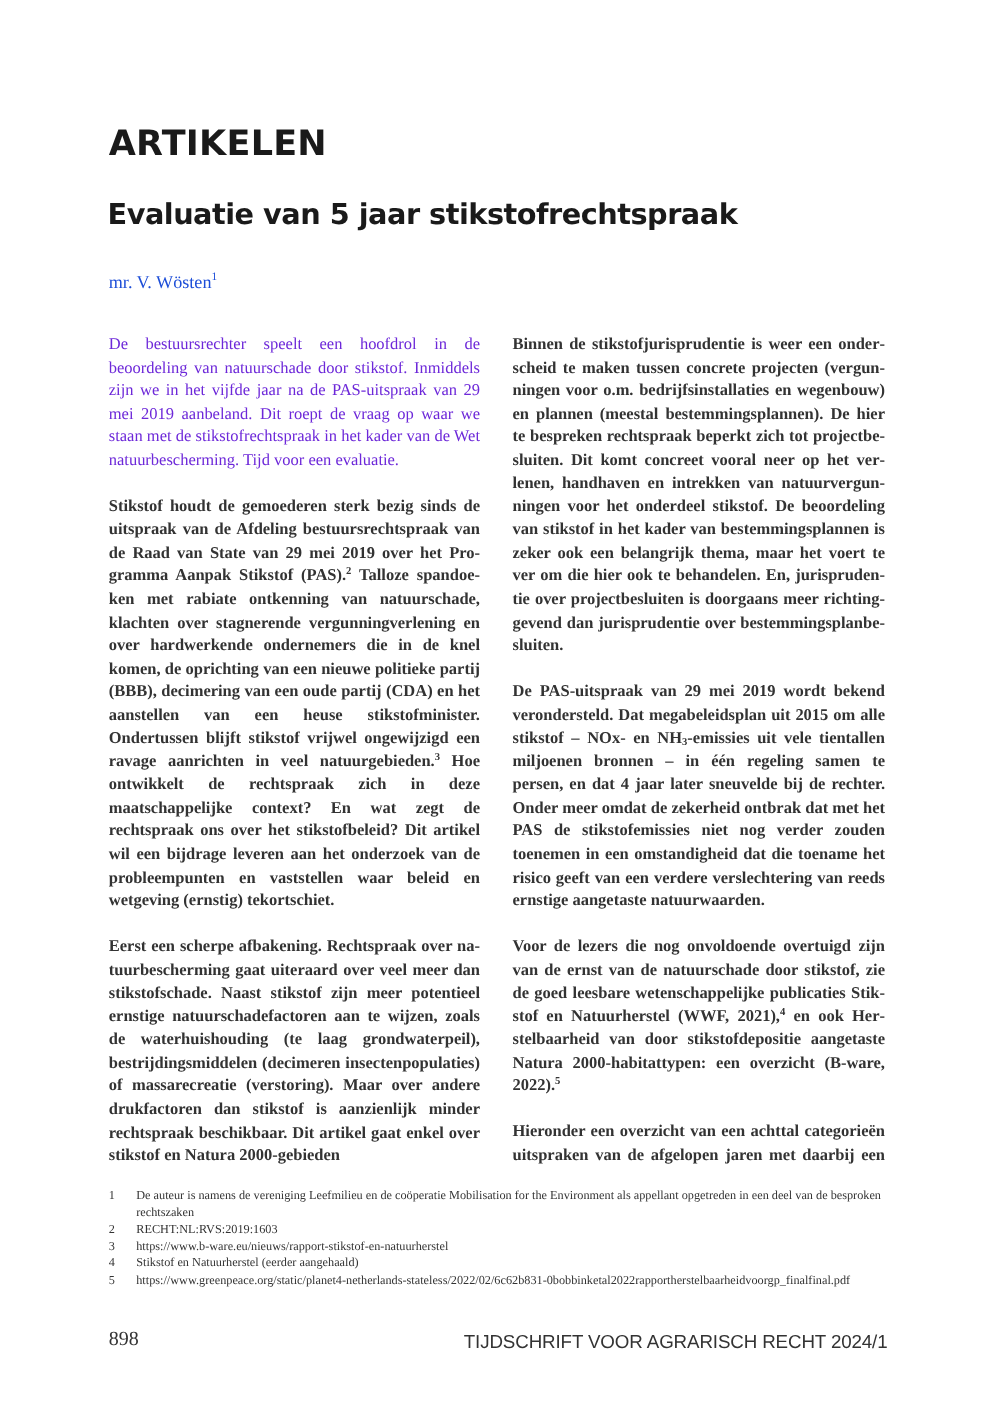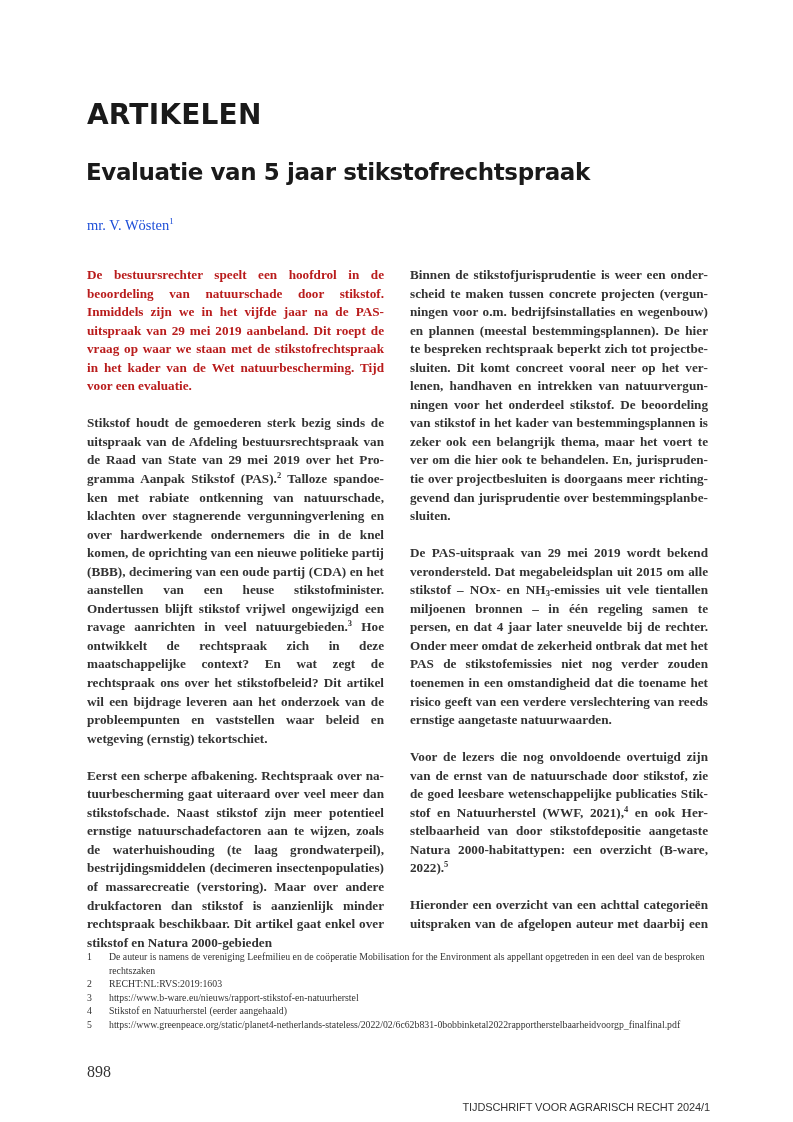--- a/index.html
+++ b/index.html
@@ -5,48 +5,48 @@
   html, body { margin:0; padding:0; background:#ffffff; }
   body { width:793px; height:1122px; position:relative; overflow:hidden; color:#231f20; }
   .section-label { position:absolute; left:87px; top:98px; font-family:"DejaVu Sans", sans-serif; font-weight:bold; font-size:28px; letter-spacing:0.2px; color:#1a1a1a; }
   .title { position:absolute; left:86px; top:159px; font-family:"DejaVu Sans", sans-serif; font-weight:bold; font-size:23px; letter-spacing:-0.4px; color:#1a1a1a; white-space:nowrap; }
   .author { position:absolute; left:87px; top:216px; font-family:"Liberation Serif", serif; font-size:14.5px; color:#1d4ed8; }
   .author sup { font-size:9px; vertical-align:6px; }
   .col { position:absolute; top:266px; width:297px; font-family:"Liberation Serif", serif; font-size:13.2px; line-height:18.55px; color:#333; text-align:justify; hyphens:manual; }
   .col.left { left:87px; }
   .col.right { left:410px; width:298px; }
   .col p { margin:0 0 18.5px 0;font-weight:bold; }
-  .col p.lead { font-weight:bold; color:#b91c1c; }
+  .col p.lead { font-weight:normal; color:#6d28d9; }
   .col sup { font-size:8.5px; vertical-align:5px; line-height:0; }
   .col sub { font-size:8.5px; vertical-align:-2px; line-height:0; }
   .footnotes { position:absolute; left:87px; top:950px; width:625px; font-family:"Liberation Serif", serif; font-size:9.8px; line-height:13.6px; color:#333; }
   .fn { display:flex; }
   .fn-num { width:22px; flex:none; }
   .fn-text { flex:1; word-break:break-all; }
   .footer-page { position:absolute; left:87px; top:1063px; font-family:"Liberation Serif", serif; font-size:16px; color:#333; }
-  .footer-journal { position:absolute; right:83px; top:1065px; font-family:"Liberation Sans", sans-serif; font-size:11px; color:#333; letter-spacing:-0.1px;margin-top:36px; }
+  .footer-journal { position:absolute; right:83px; top:1065px; font-family:"Liberation Sans", sans-serif; font-size:15px; color:#333; letter-spacing:-0.1px; }
 </style>
 </head>
 <body>
 
 <div class="section-label">ARTIKELEN</div>
 <h1 class="title" style="margin:0;">Evaluatie van 5 jaar stikstofrechtspraak</h1>
 <div class="author"><span>mr. V. Wösten</span><sup>1</sup></div>
 
 <div class="col left">
   <p class="lead">De bestuursrechter speelt een hoofdrol in de beoordeling van natuurschade door stikstof. Inmiddels zijn we in het vijfde jaar na de PAS-uitspraak van 29 mei 2019 aanbeland. Dit roept de vraag op waar we staan met de stikstofrecht­spraak in het kader van de Wet natuurbescher­ming. Tijd voor een evaluatie.</p>
   <p><span>Stikstof houdt de gemoederen sterk bezig sinds de uitspraak van de Afdeling bestuursrechtspraak van de Raad van State van 29 mei 2019 over het Pro­gramma Aanpak Stikstof (PAS).</span><sup>2</sup><span> Talloze spandoe­ken met rabiate ontkenning van natuurschade, klach­ten over stagnerende vergunningverlening en over hardwerkende ondernemers die in de knel komen, de oprichting van een nieuwe politieke partij (BBB), decimering van een oude partij (CDA) en het aan­stellen van een heuse stikstofminister. Ondertussen blijft stikstof vrijwel ongewijzigd een ravage aan­richten in veel natuurgebieden.</span><sup>3</sup><span> Hoe ontwikkelt de rechtspraak zich in deze maatschappelijke context? En wat zegt de rechtspraak ons over het stikstofbe­leid? Dit artikel wil een bijdrage leveren aan het on­derzoek van de probleempunten en vaststellen waar beleid en wetgeving (ernstig) tekortschiet.</span></p>
   <p>Eerst een scherpe afbakening. Rechtspraak over na­tuurbescherming gaat uiteraard over veel meer dan stikstofschade. Naast stikstof zijn meer potentieel ernstige natuurschadefactoren aan te wijzen, zo­als de waterhuishouding (te laag grondwaterpeil), bestrijdingsmiddelen (decimeren insectenpopula­ties) of massarecreatie (verstoring). Maar over an­dere drukfactoren dan stikstof is aanzienlijk minder rechtspraak beschikbaar. Dit artikel gaat enkel over stikstof en Natura 2000-gebieden</p>
 </div>
 
 <div class="col right">
   <p>Binnen de stikstofjurisprudentie is weer een onder­scheid te maken tussen concrete projecten (vergun­ningen voor o.m. bedrijfsinstallaties en wegenbouw) en plannen (meestal bestemmingsplannen). De hier te bespreken rechtspraak beperkt zich tot projectbe­sluiten. Dit komt concreet vooral neer op het ver­lenen, handhaven en intrekken van natuurvergun­ningen voor het onderdeel stikstof. De beoordeling van stikstof in het kader van bestemmingsplannen is zeker ook een belangrijk thema, maar het voert te ver om die hier ook te behandelen. En, jurispruden­tie over projectbesluiten is doorgaans meer richting­gevend dan jurisprudentie over bestemmingsplanbe­sluiten.</p>
   <p><span>De PAS-uitspraak van 29 mei 2019 wordt bekend verondersteld. Dat megabeleidsplan uit 2015 om alle stikstof – NOx- en NH</span><sub>3</sub><span>-emissies uit vele tiental­len miljoenen bronnen – in één regeling samen te persen, en dat 4 jaar later sneuvelde bij de rechter. Onder meer omdat de zekerheid ontbrak dat met het PAS de stikstofemissies niet nog verder zouden toenemen in een omstandigheid dat die toename het risico geeft van een verdere verslechtering van reeds ernstige aangetaste natuurwaarden.</span></p>
   <p><span>Voor de lezers die nog onvoldoende overtuigd zijn van de ernst van de natuurschade door stikstof, zie de goed leesbare wetenschappelijke publicaties Stik­stof en Natuurherstel (WWF, 2021),</span><sup>4</sup><span> en ook Her­stelbaarheid van door stikstofdepositie aangetaste Natura 2000-habitattypen: een overzicht (B-ware, 2022).</span><sup>5</sup></p>
-  <p style="text-align:justify; text-align-last:justify;">Hieronder een overzicht van een achttal categorieën uitspraken van de afgelopen auteur met daarbij een</p>
+  <p style="text-align:justify; text-align-last:justify;">Hieronder een overzicht van een achttal categorieën uitspraken van de afgelopen jaren met daarbij een</p>
 </div>
 
 <div class="footnotes">
   <div class="fn">
       <span class="fn-num">1</span>
       <span class="fn-text" style="word-break:normal;">De auteur is namens de vereniging Leefmilieu en de coöperatie Mobilisation for the Environment als appellant opgetreden in een deel van de besproken rechtszaken</span>
     </div>
   <div class="fn">
       <span class="fn-num">2</span>
       <span class="fn-text">RECHT:NL:RVS:2019:1603</span>

